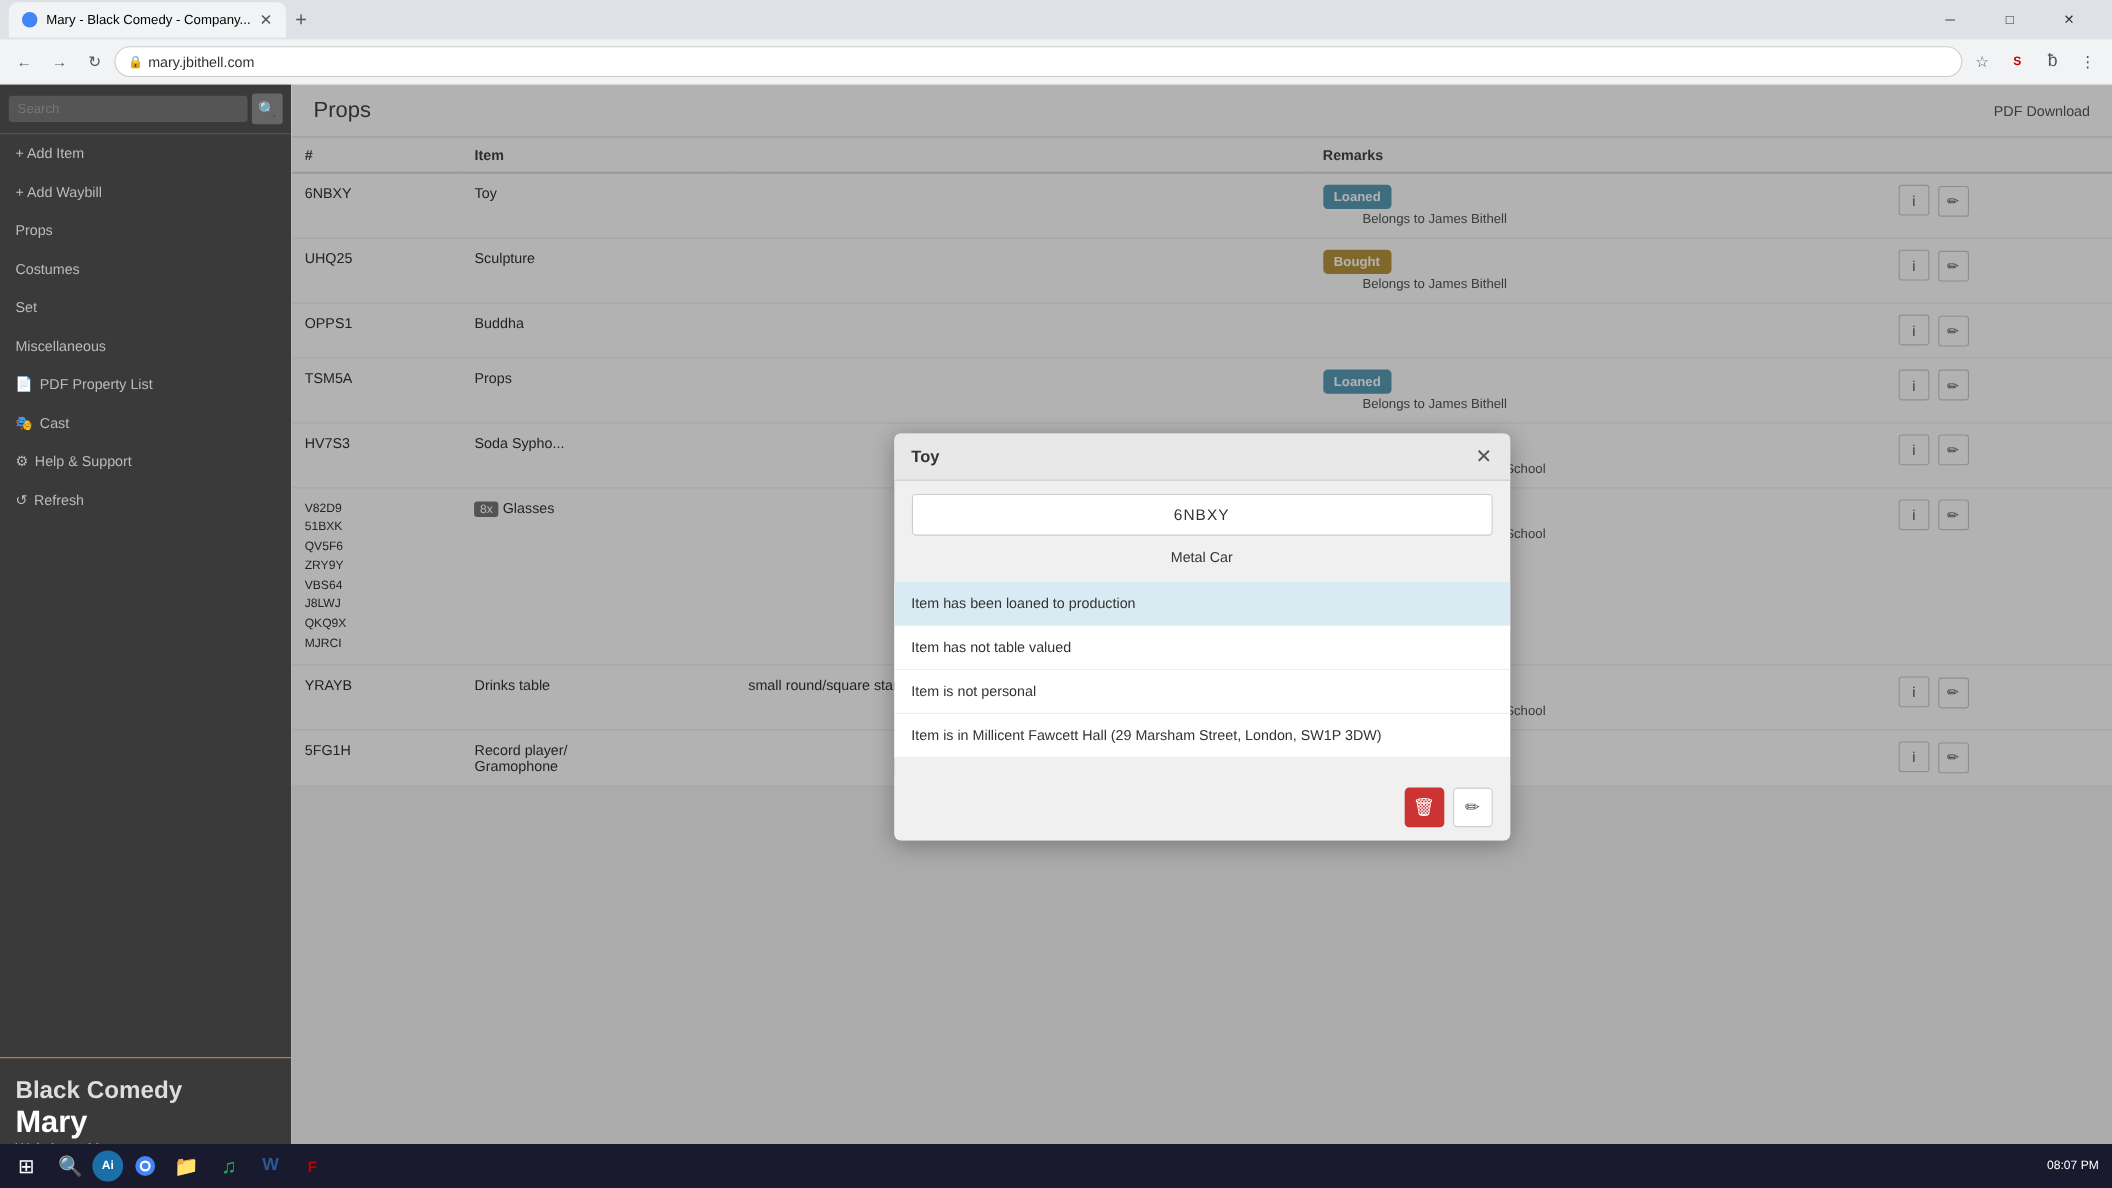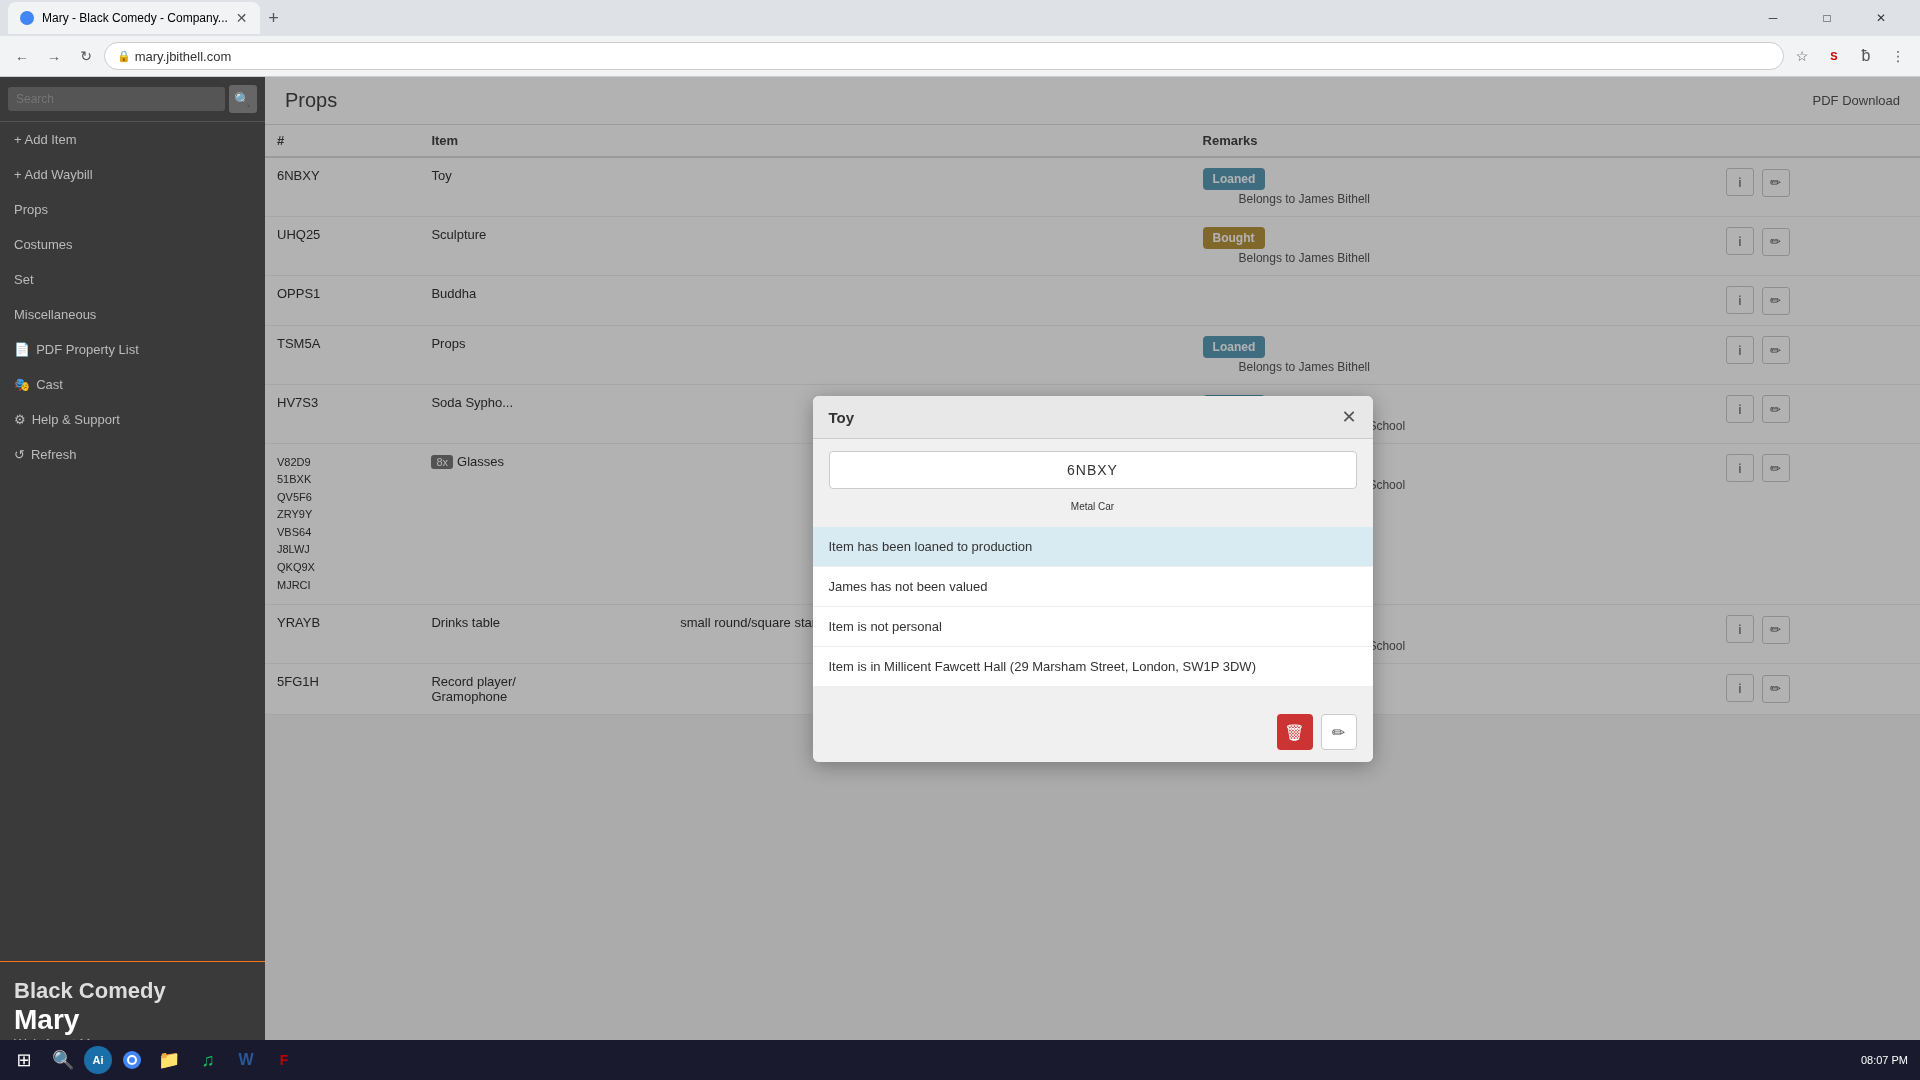--- a/index.html
+++ b/index.html
@@ -289,21 +289,21 @@
       border-radius: 4px;
       margin: 12px 16px;
       padding: 10px;
       text-align: center;
       font-size: 14px;
       color: #333;
       letter-spacing: 1px;
     }
     .modal-item-name {
       text-align: center;
-      font-size: 10px;
+      font-size: 13px;
       color: #333;
       margin-bottom: 8px;
       padding: 0 16px;
     }
     .modal-info-list {
       background: white;
       margin: 15px 0;
     }
     .modal-info-row {
       padding: 12px 16px;
@@ -569,21 +569,21 @@
     <div class="modal-overlay">
       <div class="modal">
         <div class="modal-header">
           <span class="modal-title">Toy</span>
           <span class="modal-close">✕</span>
         </div>
         <div class="modal-id-bar">6NBXY</div>
         <div class="modal-item-name">Metal Car</div>
         <div class="modal-info-list">
           <div class="modal-info-row">Item has been loaned to production</div>
-          <div class="modal-info-row">James has not been valued</div>
+          <div class="modal-info-row">Item has not table valued</div>
           <div class="modal-info-row">Item is not personal</div>
           <div class="modal-info-row">Item is in Millicent Fawcett Hall (29 Marsham Street, London, SW1P 3DW)</div>
         </div>
         <div class="modal-footer">
           <button class="modal-delete-btn">🗑</button>
           <button class="modal-edit-btn">✏</button>
         </div>
       </div>
     </div>
 

